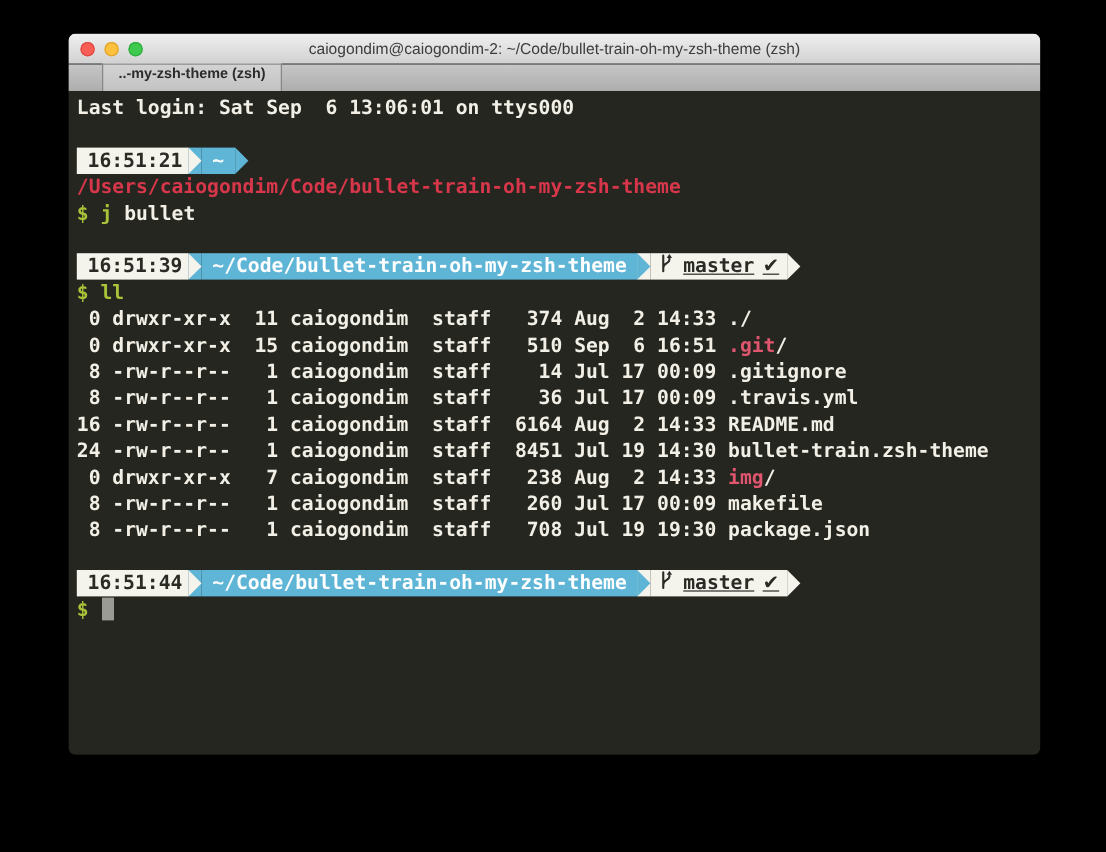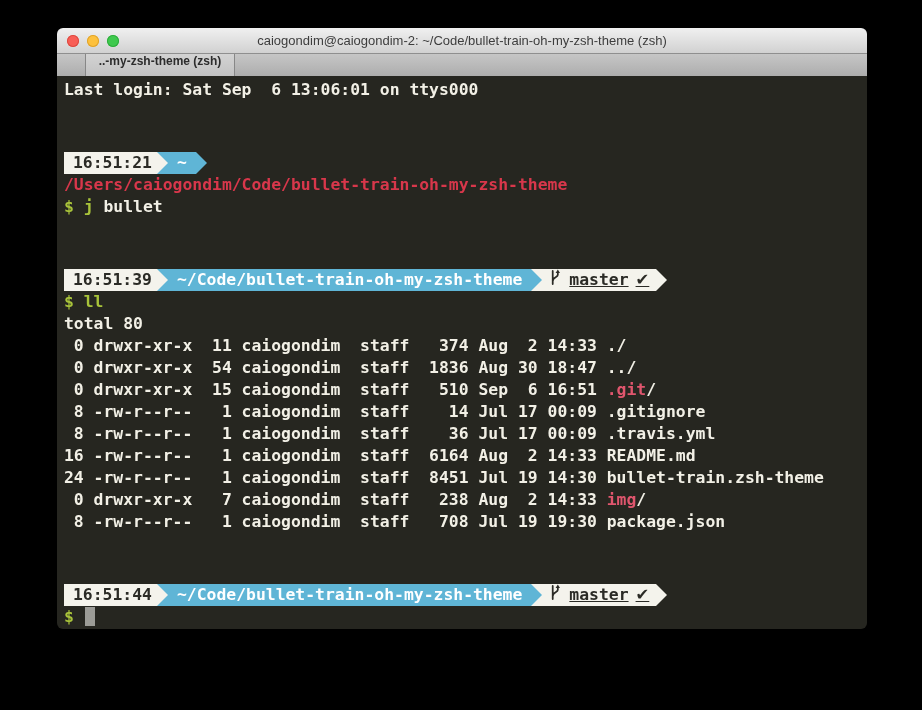--- a/index.html
+++ b/index.html
@@ -51,21 +51,21 @@
   }
   .tab-label{font-size:12px;font-weight:bold;color:#2c2c2c;white-space:nowrap;}
   .terminal{
     flex:1;background:var(--terminal-bg);
     padding:3px 7px;
     font-family:"DejaVu Sans Mono",monospace;
     font-size:16.4px;font-weight:bold;color:var(--fg);
     overflow:hidden;
   }
   .tline{height:22px;line-height:22px;white-space:pre;}
-  .prompt-line{display:flex;align-items:flex-end;margin-top:29px;}
+  .prompt-line{display:flex;align-items:flex-end;}
   .pseg{display:flex;align-items:center;height:22px;}
   .pseg.time{background:var(--cream);color:var(--dark-text);padding:0 5px 0 9px;}
   .pseg.path{background:var(--cyan);color:#ffffff;padding:0 9px;}
   .pseg.git{background:var(--cream);color:var(--dark-text);padding:0 7px;gap:7px;text-decoration:underline;}
   .arr{width:11px;height:22px;position:relative;background:var(--to,transparent);flex:0 0 11px;}
   .arr::before{
     content:"";position:absolute;left:0;top:0;width:0;height:0;
     border-top:11px solid transparent;border-bottom:11px solid transparent;
     border-left:11px solid var(--from,transparent);
   }
@@ -101,29 +101,28 @@
       <div class="tline"> </div>
       <div class="tline prompt-line"><span class="pseg time">16:51:21</span><span class="arr" style="--from: #f4f3ec; --to: #5fb5d6;"></span><span class="pseg path">~</span><span class="arr" style="--from: #5fb5d6; --to: transparent;"></span></div>
       <div class="tline"><span class="c-red">/Users/caiogondim/Code/bullet-train-oh-my-zsh-theme</span></div>
       <div class="tline"><span class="c-green">$ j</span><span class="c-fg"> bullet</span></div>
       <div class="tline"> </div>
       <div class="tline prompt-line"><span class="pseg time">16:51:39</span><span class="arr" style="--from: #f4f3ec; --to: #5fb5d6;"></span><span class="pseg path">~/Code/bullet-train-oh-my-zsh-theme</span><span class="arr" style="--from: #5fb5d6; --to: #f4f3ec;"></span><span class="pseg git"><span><svg width="13" height="17" viewBox="0 0 14 18" aria-hidden="true">
               <path d="M4 2 v14 M4 13 C4 8.5, 9.5 9, 9.5 6 M9.5 6 v-1.5" stroke="currentColor" fill="none" stroke-width="1.9" stroke-linecap="round"></path>
               <path d="M9.5 0.5 l-2.4 3.6 h4.8 z" fill="currentColor"></path>
             </svg></span><span>master</span><span class="git-check">✔</span></span><span class="arr" style="--from: #f4f3ec; --to: transparent;"></span></div>
       <div class="tline"><span class="c-green">$ ll</span></div>
-      <div class="tline"><span class="c-fg">total 80</span></div>
       <div class="tline"><span class="c-fg"> 0 drwxr-xr-x  11 caiogondim  staff   374 Aug  2 14:33 ./</span></div>
-      <div class="tline"><span class="c-fg"> 0 drwxr-xr-x  54 caiogondim  staff  1836 Aug 30 18:47 ../</span></div>
       <div class="tline"><span class="c-fg"> 0 drwxr-xr-x  15 caiogondim  staff   510 Sep  6 16:51 </span><span class="c-pink">.git</span><span class="c-fg">/</span></div>
       <div class="tline"><span class="c-fg"> 8 -rw-r--r--   1 caiogondim  staff    14 Jul 17 00:09 .gitignore</span></div>
       <div class="tline"><span class="c-fg"> 8 -rw-r--r--   1 caiogondim  staff    36 Jul 17 00:09 .travis.yml</span></div>
       <div class="tline"><span class="c-fg">16 -rw-r--r--   1 caiogondim  staff  6164 Aug  2 14:33 README.md</span></div>
       <div class="tline"><span class="c-fg">24 -rw-r--r--   1 caiogondim  staff  8451 Jul 19 14:30 bullet-train.zsh-theme</span></div>
       <div class="tline"><span class="c-fg"> 0 drwxr-xr-x   7 caiogondim  staff   238 Aug  2 14:33 </span><span class="c-pink">img</span><span class="c-fg">/</span></div>
+      <div class="tline"><span class="c-fg"> 8 -rw-r--r--   1 caiogondim  staff   260 Jul 17 00:09 makefile</span></div>
       <div class="tline"><span class="c-fg"> 8 -rw-r--r--   1 caiogondim  staff   708 Jul 19 19:30 package.json</span></div>
       <div class="tline"> </div>
       <div class="tline prompt-line"><span class="pseg time">16:51:44</span><span class="arr" style="--from: #f4f3ec; --to: #5fb5d6;"></span><span class="pseg path">~/Code/bullet-train-oh-my-zsh-theme</span><span class="arr" style="--from: #5fb5d6; --to: #f4f3ec;"></span><span class="pseg git"><span><svg width="13" height="17" viewBox="0 0 14 18" aria-hidden="true">
               <path d="M4 2 v14 M4 13 C4 8.5, 9.5 9, 9.5 6 M9.5 6 v-1.5" stroke="currentColor" fill="none" stroke-width="1.9" stroke-linecap="round"></path>
               <path d="M9.5 0.5 l-2.4 3.6 h4.8 z" fill="currentColor"></path>
             </svg></span><span>master</span><span class="git-check">✔</span></span><span class="arr" style="--from: #f4f3ec; --to: transparent;"></span></div>
       <div class="tline"><span class="c-green">$ </span><span class="cursor"></span></div>
     </div>
 </div>
 

